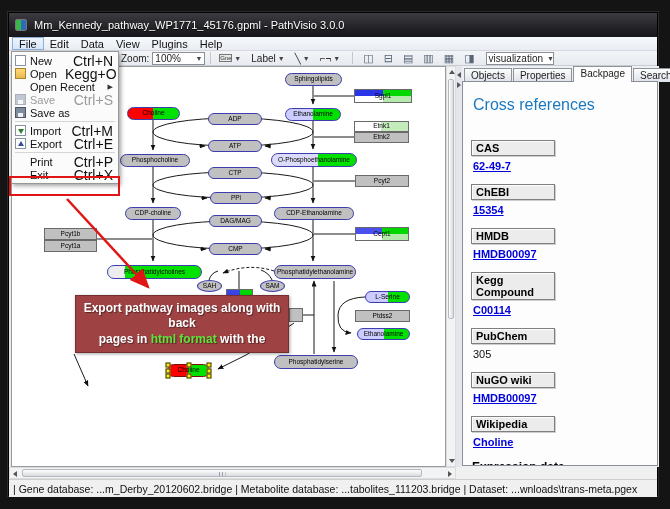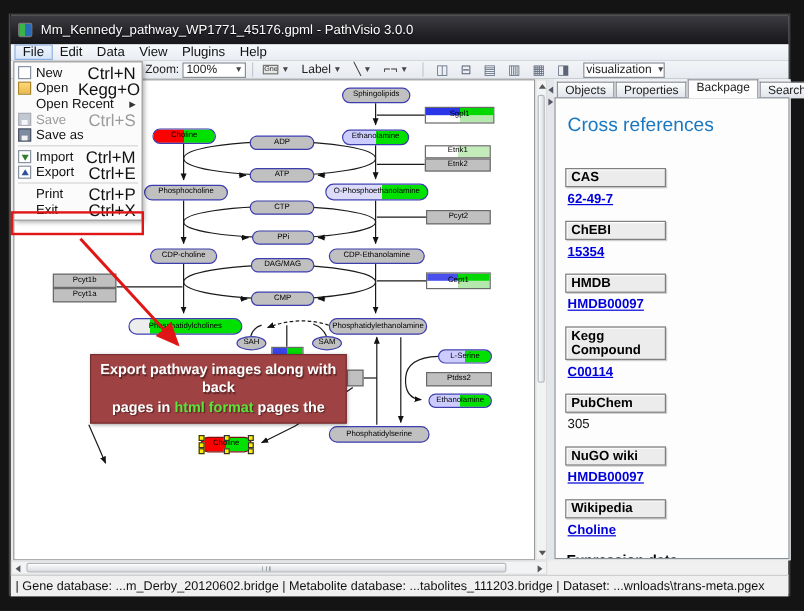--- a/index.html
+++ b/index.html
@@ -303,21 +303,21 @@
             <i class="handle" style="left: 0%; top: 50%;"></i>
             <i class="handle" style="left: 100%; top: 50%;"></i>
             <i class="handle" style="left: 0%; top: 100%;"></i>
             <i class="handle" style="left: 50%; top: 100%;"></i>
             <i class="handle" style="left: 100%; top: 100%;"></i>
           </div>
         </div>
       <div class="callout">
         <div id="callout-text">
             <div><span>Export pathway images along with back</span></div>
-            <div><span>pages in </span><span style="color: rgb(92, 228, 59);">html format</span><span> pages the</span></div>
+            <div><span>pages in </span><span style="color: rgb(92, 228, 59);">html format</span><span> with the</span></div>
           </div>
       </div>
     </div>
 
     <div class="vscroll">
       <i class="varr up"></i>
       <div class="vthumb"></div>
       <i class="varr dn"></i>
     </div>
 

